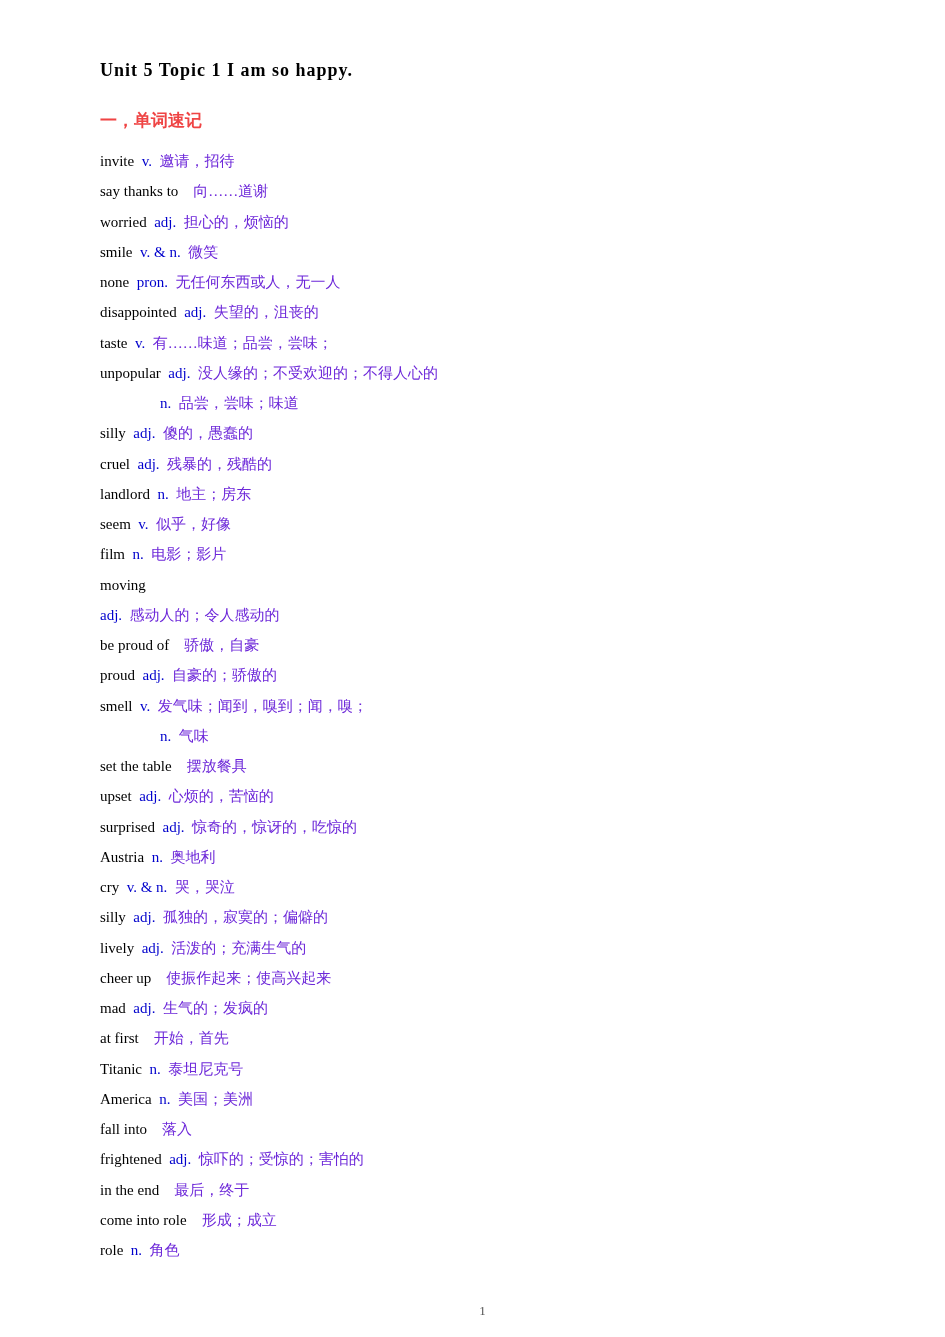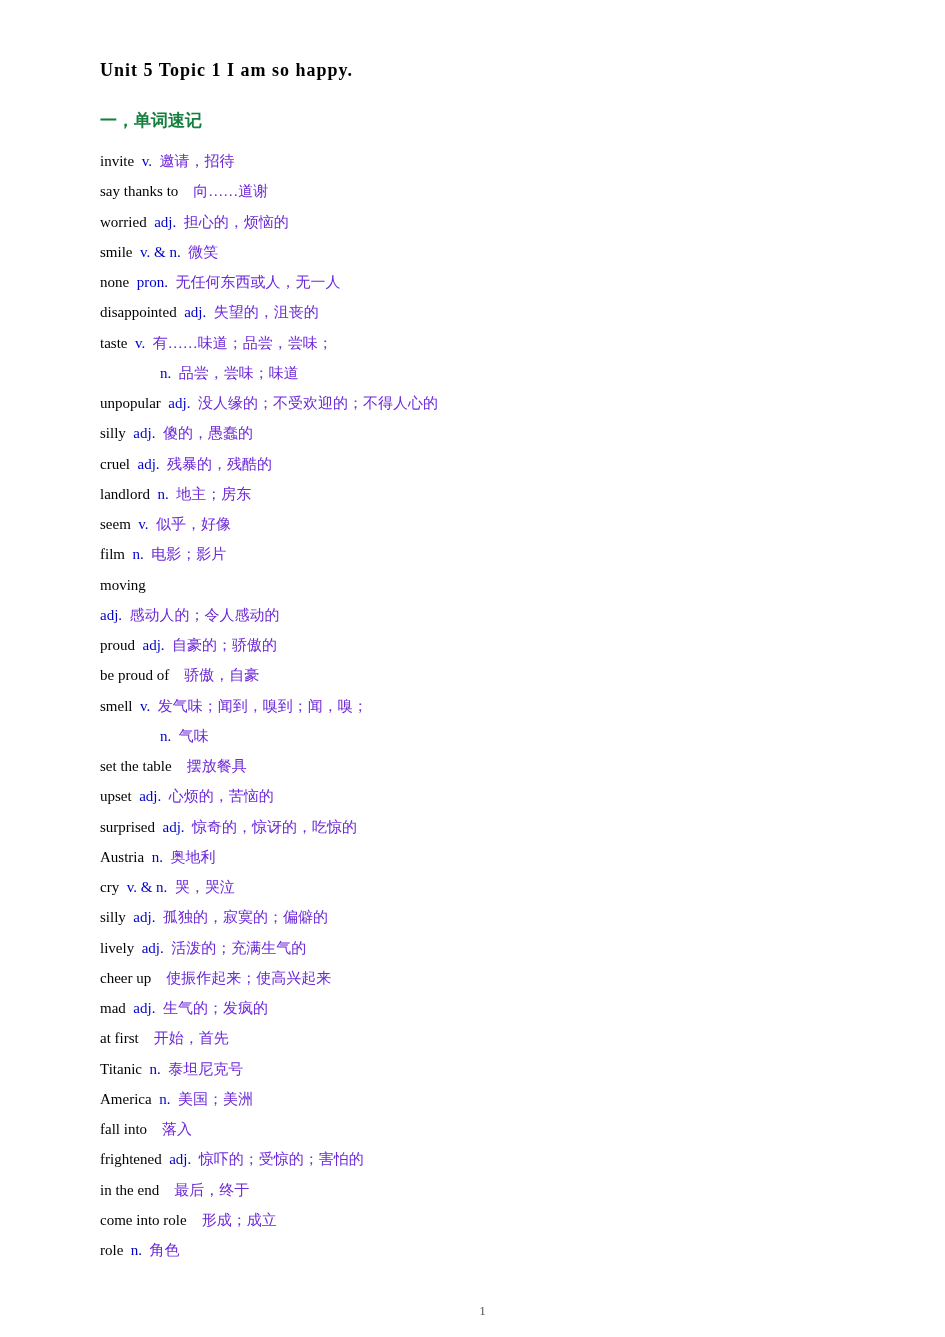--- a/index.html
+++ b/index.html
@@ -19,21 +19,21 @@
     .page-title {
       text-align: left;
       font-weight: bold;
       font-size: 18px;
       margin-bottom: 28px;
       letter-spacing: 1px;
     }
     .section-heading {
       font-size: 17px;
       font-weight: bold;
-      color: #15803d;
+      color: #ef4444;
       margin-bottom: 16px;
       border-bottom: none;
     }
     .word-list {
       list-style: none;
       padding: 0;
       margin: 0;
     }
     .word-list li {
       margin-bottom: 4px;
@@ -71,33 +71,33 @@
 <div class="section-heading">一，单词速记</div>
 
 <ul class="word-list" id="word-list-container">
 <li><span class="en-word">invite</span>&nbsp;&nbsp;<span class="pos">v.</span>&nbsp;&nbsp;<span class="cn-meaning">邀请，招待</span></li>
     <li><span class="en-word">say thanks to</span>&nbsp;&nbsp;&nbsp;&nbsp;<span class="cn-meaning">向……道谢</span></li>
     <li><span class="en-word">worried</span>&nbsp;&nbsp;<span class="pos">adj.</span>&nbsp;&nbsp;<span class="cn-meaning">担心的，烦恼的</span></li>
     <li><span class="en-word">smile</span>&nbsp;&nbsp;<span class="pos">v. &amp; n.</span>&nbsp;&nbsp;<span class="cn-meaning">微笑</span></li>
     <li><span class="en-word">none</span>&nbsp;&nbsp;<span class="pos">pron.</span>&nbsp;&nbsp;<span class="cn-meaning">无任何东西或人，无一人</span></li>
     <li><span class="en-word">disappointed</span>&nbsp;&nbsp;<span class="pos">adj.</span>&nbsp;&nbsp;<span class="cn-meaning">失望的，沮丧的</span></li>
     <li><span class="en-word">taste</span>&nbsp;&nbsp;<span class="pos">v.</span>&nbsp;&nbsp;<span class="cn-meaning">有……味道；品尝，尝味；</span></li>
+    <li><span class="en-word">unpopular</span>&nbsp;&nbsp;<span class="pos">adj.</span>&nbsp;&nbsp;<span class="cn-meaning">没人缘的；不受欢迎的；不得人心的</span></li>
     <li>
       <span class="indent"><span class="pos">n.</span>&nbsp;&nbsp;<span class="cn-meaning">品尝，尝味；味道</span></span>
     </li>
-    <li><span class="en-word">unpopular</span>&nbsp;&nbsp;<span class="pos">adj.</span>&nbsp;&nbsp;<span class="cn-meaning">没人缘的；不受欢迎的；不得人心的</span></li>
     <li><span class="en-word">silly</span>&nbsp;&nbsp;<span class="pos">adj.</span>&nbsp;&nbsp;<span class="cn-meaning">傻的，愚蠢的</span></li>
     <li><span class="en-word">cruel</span>&nbsp;&nbsp;<span class="pos">adj.</span>&nbsp;&nbsp;<span class="cn-meaning">残暴的，残酷的</span></li>
     <li><span class="en-word">landlord</span>&nbsp;&nbsp;<span class="pos">n.</span>&nbsp;&nbsp;<span class="cn-meaning">地主；房东</span></li>
     <li><span class="en-word">seem</span>&nbsp;&nbsp;<span class="pos">v.</span>&nbsp;&nbsp;<span class="cn-meaning">似乎，好像</span></li>
     <li><span class="en-word">film</span>&nbsp;&nbsp;<span class="pos">n.</span>&nbsp;&nbsp;<span class="cn-meaning">电影；影片</span></li>
     <li><span class="en-word">moving</span></li>
     <li><span class="pos">adj.</span>&nbsp;&nbsp;<span class="cn-meaning">感动人的；令人感动的</span></li>
+    <li><span class="en-word">be proud of</span>&nbsp;&nbsp;&nbsp;&nbsp;<span class="cn-meaning">骄傲，自豪</span></li>
     <li><span class="en-word">proud</span>&nbsp;&nbsp;<span class="pos">adj.</span>&nbsp;&nbsp;<span class="cn-meaning">自豪的；骄傲的</span></li>
-    <li><span class="en-word">be proud of</span>&nbsp;&nbsp;&nbsp;&nbsp;<span class="cn-meaning">骄傲，自豪</span></li>
     <li><span class="en-word">smell</span>&nbsp;&nbsp;<span class="pos">v.</span>&nbsp;&nbsp;<span class="cn-meaning">发气味；闻到，嗅到；闻，嗅；</span></li>
     <li>
       <span class="indent"><span class="pos">n.</span>&nbsp;&nbsp;<span class="cn-meaning">气味</span></span>
     </li>
     <li><span class="en-word">set the table</span>&nbsp;&nbsp;&nbsp;&nbsp;<span class="cn-meaning">摆放餐具</span></li>
     <li><span class="en-word">upset</span>&nbsp;&nbsp;<span class="pos">adj.</span>&nbsp;&nbsp;<span class="cn-meaning">心烦的，苦恼的</span></li>
     <li><span class="en-word">surprised</span>&nbsp;&nbsp;<span class="pos">adj.</span>&nbsp;&nbsp;<span class="cn-meaning">惊奇的，惊讶的，吃惊的</span></li>
     <li><span class="en-word">Austria</span>&nbsp;&nbsp;<span class="pos">n.</span>&nbsp;&nbsp;<span class="cn-meaning">奥地利</span></li>
     <li><span class="en-word">cry</span>&nbsp;&nbsp;<span class="pos">v. &amp; n.</span>&nbsp;&nbsp;<span class="cn-meaning">哭，哭泣</span></li>
     <li><span class="en-word">silly</span>&nbsp;&nbsp;<span class="pos">adj.</span>&nbsp;&nbsp;<span class="cn-meaning">孤独的，寂寞的；偏僻的</span></li>

